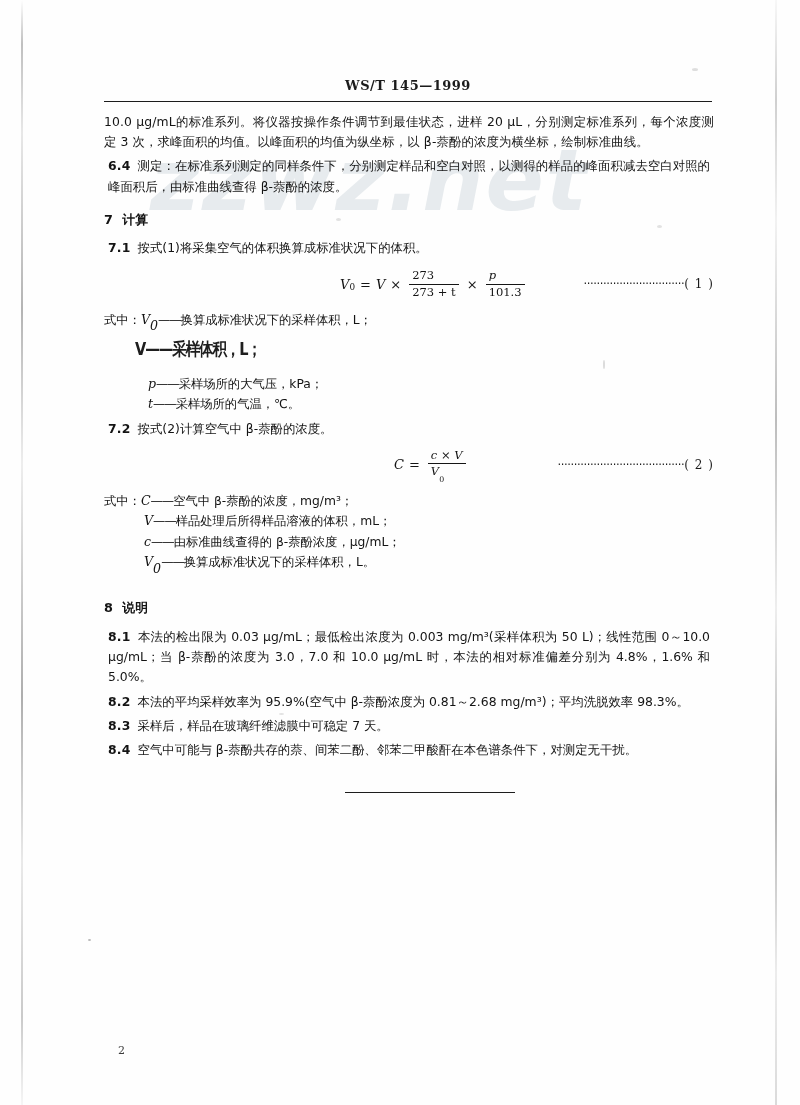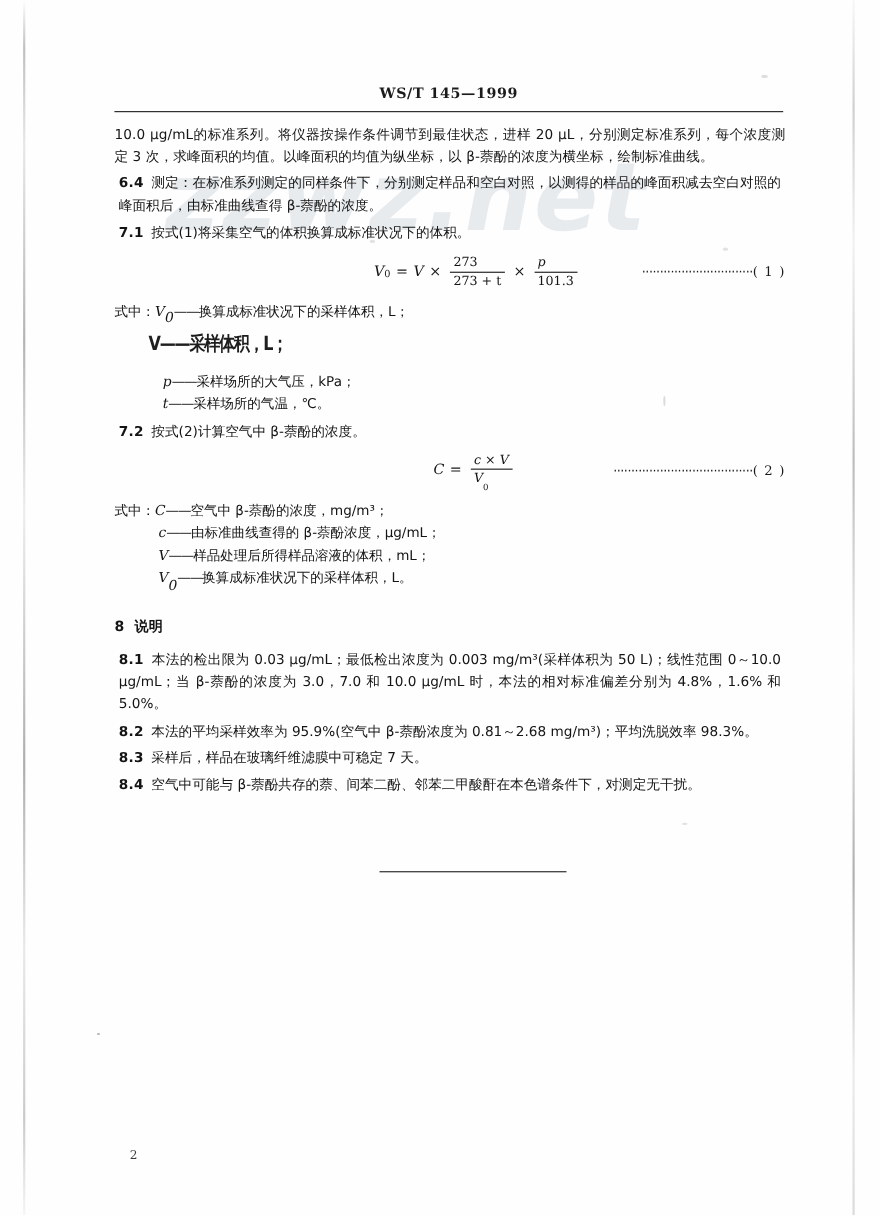--- a/index.html
+++ b/index.html
@@ -257,20 +257,21 @@
 
   <div class="doc-header">WS/T 145—1999</div>
   <div class="header-rule"></div>
 
   <div class="content">
 
     <p class="p first">10.0 μg/mL的标准系列。将仪器按操作条件调节到最佳状态，进样 20 μL，分别测定标准系列，每个浓度测定 3 次，求峰面积的均值。以峰面积的均值为纵坐标，以 β-萘酚的浓度为横坐标，绘制标准曲线。</p>
 
     <p class="clause"><span class="num">6.4</span><span>测定：在标准系列测定的同样条件下，分别测定样品和空白对照，以测得的样品的峰面积减去空白对照的峰面积后，由标准曲线查得 β-萘酚的浓度。</span></p>
 
+    <div class="heading"><span class="num">7</span><span>计算</span></div>
 
     <p class="clause"><span class="num">7.1</span><span>按式(1)将采集空气的体积换算成标准状况下的体积。</span></p>
 
     <div class="formula-row">
       <div class="formula-box">
         <span class="it">V</span>
           <span class="sub">0</span>
         <span class="op">=</span>
         <span class="it">V</span>
         <span class="op">×</span>
@@ -310,23 +311,23 @@
           <span class="bar"></span>
           <span class="bot"><span class="it">V</span><span class="sub">0</span></span>
         </span>
       </div>
       <div class="eq-dots"><span>·······································</span><span class="eq-num">( 2 )</span></div>
     </div>
 
     <div class="deflist">
       <div class="defline"><span>式中：</span><span class="sym">C</span><span class="dash">——</span><span>空气中 β-萘酚的浓度，mg/m³；</span></div>
 
+      <div class="defline indent2"><span class="sym">V</span><span class="dash">——</span><span>样品处理后所得样品溶液的体积，mL；</span></div>
+
       <div class="defline indent2"><span class="sym">c</span><span class="dash">——</span><span>由标准曲线查得的 β-萘酚浓度，μg/mL；</span></div>
-
-      <div class="defline indent2"><span class="sym">V</span><span class="dash">——</span><span>样品处理后所得样品溶液的体积，mL；</span></div>
 
       <div class="defline indent2"><span class="sym">V</span><span class="sym sub">0</span><span class="dash">——</span><span>换算成标准状况下的采样体积，L。</span></div>
     </div>
 
     <div class="heading" style="margin-top:22px;"><span class="num">8</span><span>说明</span></div>
 
     <p class="clause spaced"><span class="num">8.1</span><span>本法的检出限为 0.03 μg/mL；最低检出浓度为 0.003 mg/m³(采样体积为 50 L)；线性范围 0～10.0 μg/mL；当 β-萘酚的浓度为 3.0，7.0 和 10.0 μg/mL 时，本法的相对标准偏差分别为 4.8%，1.6% 和 5.0%。</span></p>
 
     <p class="clause"><span class="num">8.2</span><span>本法的平均采样效率为 95.9%(空气中 β-萘酚浓度为 0.81～2.68 mg/m³)；平均洗脱效率 98.3%。</span></p>
 

